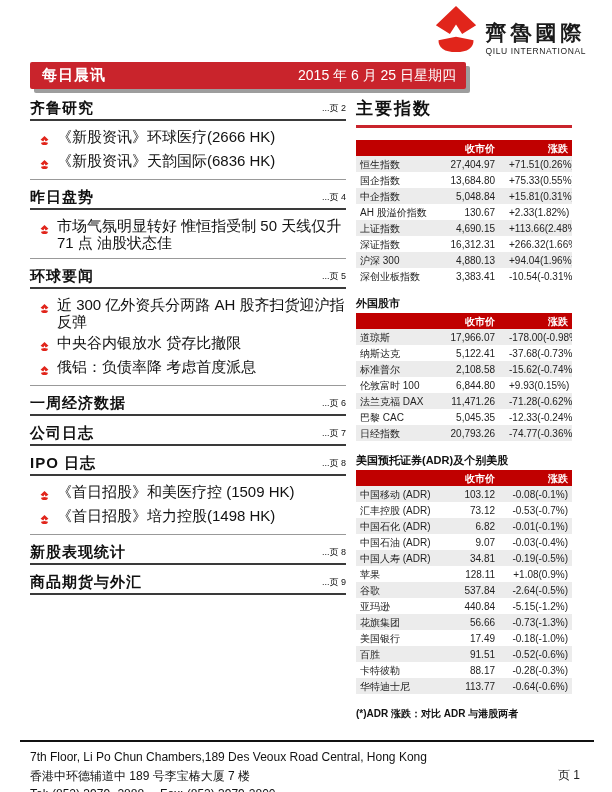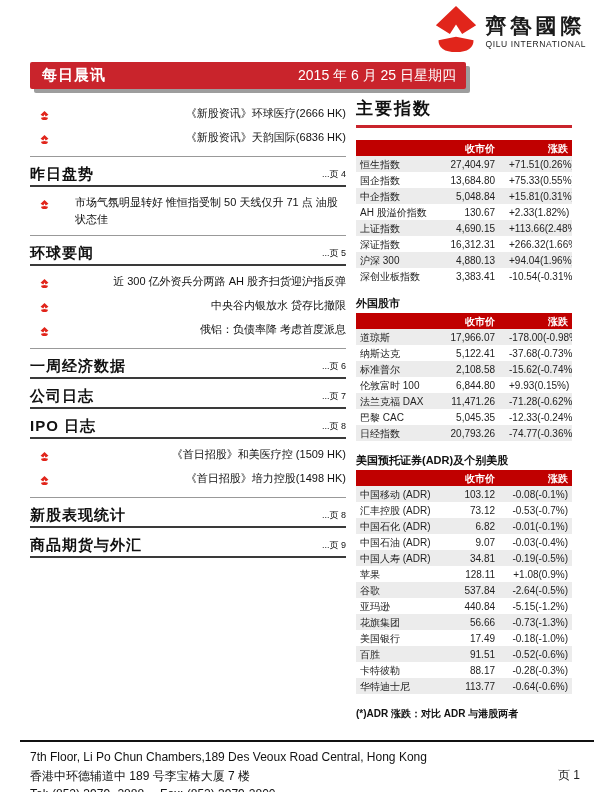--- a/index.html
+++ b/index.html
@@ -3,21 +3,21 @@
 <meta charset="utf-8">
 <style>
   html,body { margin:0; padding:0; background:#fff; }
   .page {
     position:relative; width:612px; height:792px; background:#fff; overflow:hidden;
     font-family:"Liberation Sans","DejaVu Sans",sans-serif; color:#111;
     --red:#C9242C; --hdr-red:#C00000; --logo-red:#E1251B; --stripe:#ECECEC;
   }
 
   
-  .logo { position:absolute; top:6px; right:26px; display:flex; align-items:center; gap:8px; }
+  .logo { position:absolute; top:6px; right:26px; display:flex; align-items:flex-end; gap:8px; }
   .logo-mark svg polygon, .logo-mark svg path { fill:var(--logo-red); }
   .logo-text { display:flex; flex-direction:column; }
   .logo-cn { font-size:21px; font-weight:bold; letter-spacing:4px; line-height:25px; color:#1a1a1a; white-space:nowrap; }
   .logo-en { font-size:8.5px; letter-spacing:0.6px; color:#222; margin-top:1px; }
 
   
   .banner {
     position:absolute; left:30px; top:62px; width:436px; height:27px; box-sizing:border-box;
     background:var(--red); color:#fff; display:flex; align-items:center; justify-content:space-between;
     padding:0 10px 0 12px; box-shadow:4px 4px 0 #9d9d9d; border-radius:2px;
@@ -26,21 +26,21 @@
   .banner-date { font-size:14px; }
 
   
   .col-left { position:absolute; left:30px; top:98px; width:316px; }
   .toc-section { margin-bottom:7px; }
   .toc-head { display:flex; justify-content:space-between; align-items:flex-end;
               border-bottom:2px solid #3a3a3a; padding-bottom:1px; }
   .toc-title { font-size:15px; font-weight:bold; letter-spacing:1px; line-height:20px; }
   .toc-page { font-size:9px; padding-bottom:3px; color:#111; }
   .toc-items { padding:5px 0 5px; border-bottom:1.5px solid #999; }
-  .toc-item { display:flex; gap:26px; padding:2px 0 2px 10px; font-size:11px; line-height:17px; align-items:flex-start;justify-content:space-between; }
+  .toc-item { display:flex; gap:8px; padding:2px 0 2px 10px; font-size:15px; line-height:17px; align-items:flex-start; }
   .toc-item .bullet { flex:0 0 auto; margin-top:3px; }
   .bullet svg polygon, .bullet svg path { fill:var(--logo-red); }
 
   
   .col-right { position:absolute; left:356px; top:98px; width:216px; }
   .indices-title { font-size:17px; font-weight:bold; letter-spacing:2px; line-height:21px; }
   .red-rule { height:3px; background:var(--red); margin:6px 0 12px; }
   .tgroup { margin-bottom:13px; }
   .tsub { font-weight:bold; font-size:11px; line-height:13px; margin-bottom:3px; }
   table { width:100%; border-collapse:collapse; table-layout:fixed; }
@@ -78,20 +78,24 @@
     </span>
   </div>
 
   <div class="banner">
     <span class="banner-title">每日晨讯</span>
     <span class="banner-date">2015 年 6 月 25 日星期四</span>
   </div>
 
   <div class="col-left" id="toc">
       <div class="toc-section">
+        <div class="toc-head">
+          <span class="toc-title">齐鲁研究</span>
+          <span class="toc-page">...页 2</span>
+        </div>
         <div class="toc-items">
           <div class="toc-item">
             <span class="bullet"><svg viewBox="0 0 100 105" width="9" height="9" aria-hidden="true">
                 <polygon points="50,0 96,44 64,64 50,42 36,64 4,44"></polygon>
                 <path d="M50 70 L90 78 Q90 105 50 105 Q10 105 10 78 Z"></path>
               </svg></span>
             <span class="toc-item-text">《新股资讯》环球医疗(2666 HK)</span>
           </div>
           <div class="toc-item">
             <span class="bullet"><svg viewBox="0 0 100 105" width="9" height="9" aria-hidden="true">

